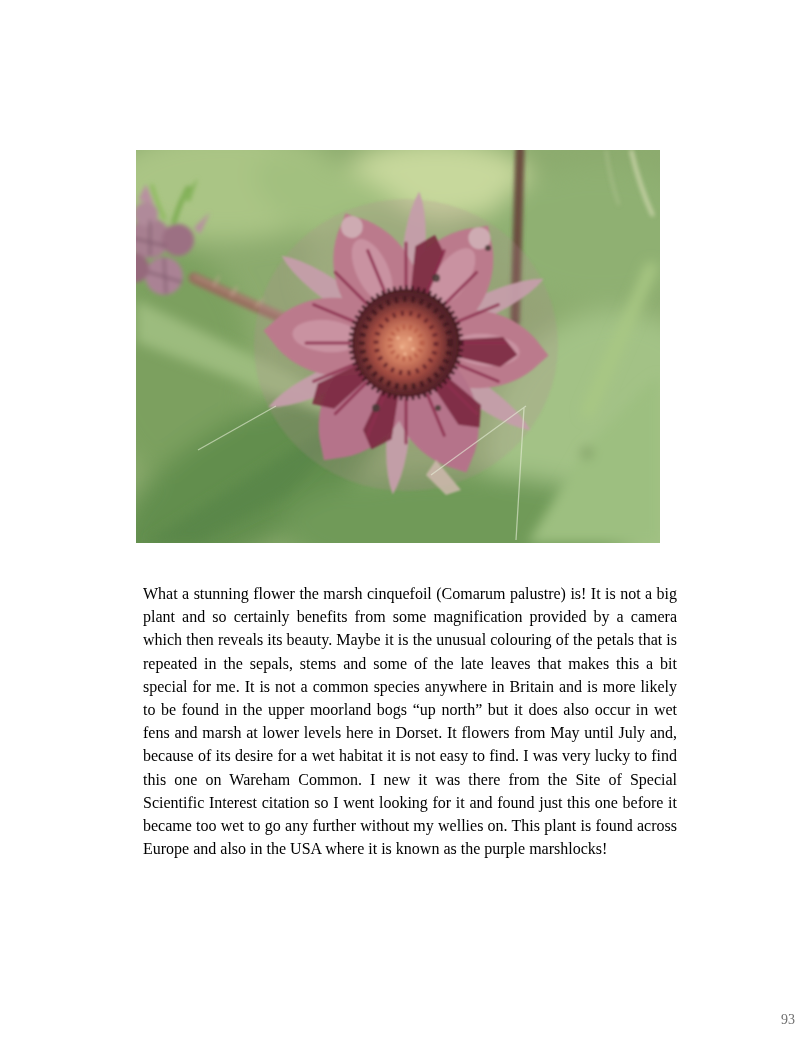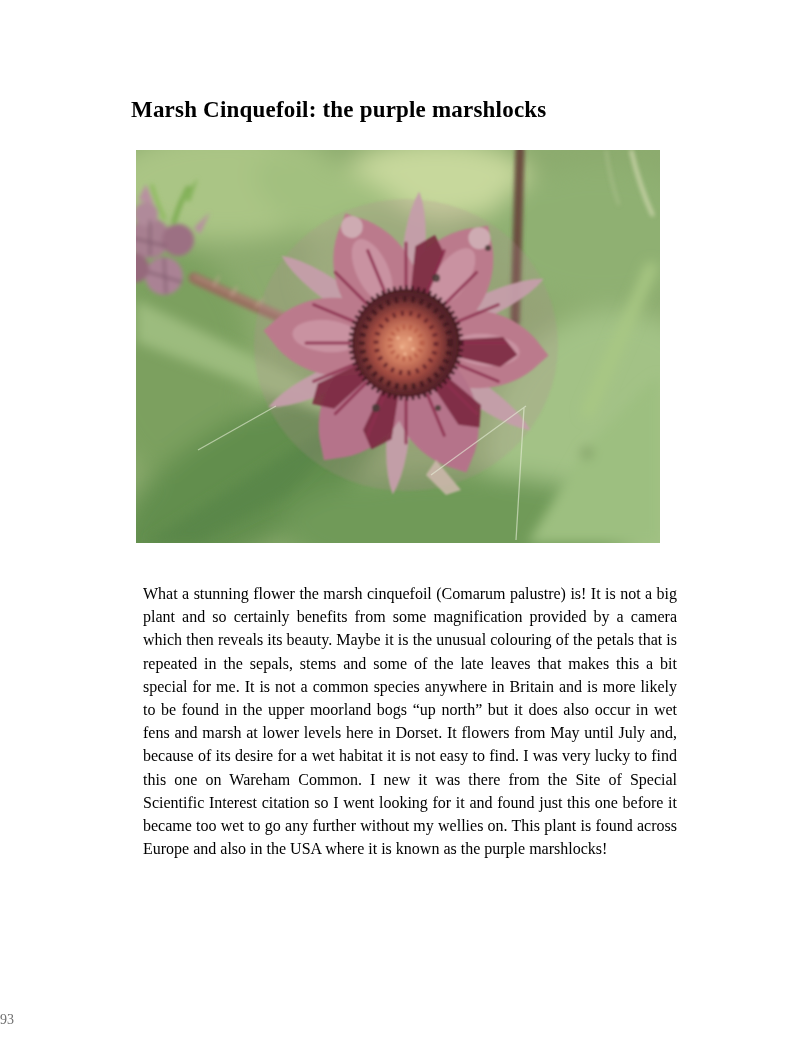--- a/index.html
+++ b/index.html
@@ -40,31 +40,30 @@
     font-size: 16px;
     line-height: 23.2px;
     text-align: justify;
     color: #000000;
   }
   .page-number {
     position: absolute;
     top: 1012px;
     left: 0;
     width: 795px;
-    text-align: left;
+    text-align: right;
     font-size: 14px;
     color: #6e6e6e;
   }
 </style>
 </head>
 <body>
 
 <div class="page">
 
-  <h1 class="doc-title">Marsh Cinquefoil: the purple marshlocks</h1>
 
   <figure class="photo-frame">
     <svg width="524" height="393" viewBox="0 0 524 393" xmlns="http://www.w3.org/2000/svg">
       <defs>
         <filter id="blurBig" x="-30%" y="-30%" width="160%" height="160%">
             <feGaussianBlur stdDeviation="12"></feGaussianBlur>
           </filter>
         <filter id="blurMed" x="-30%" y="-30%" width="160%" height="160%">
             <feGaussianBlur stdDeviation="6"></feGaussianBlur>
           </filter>

